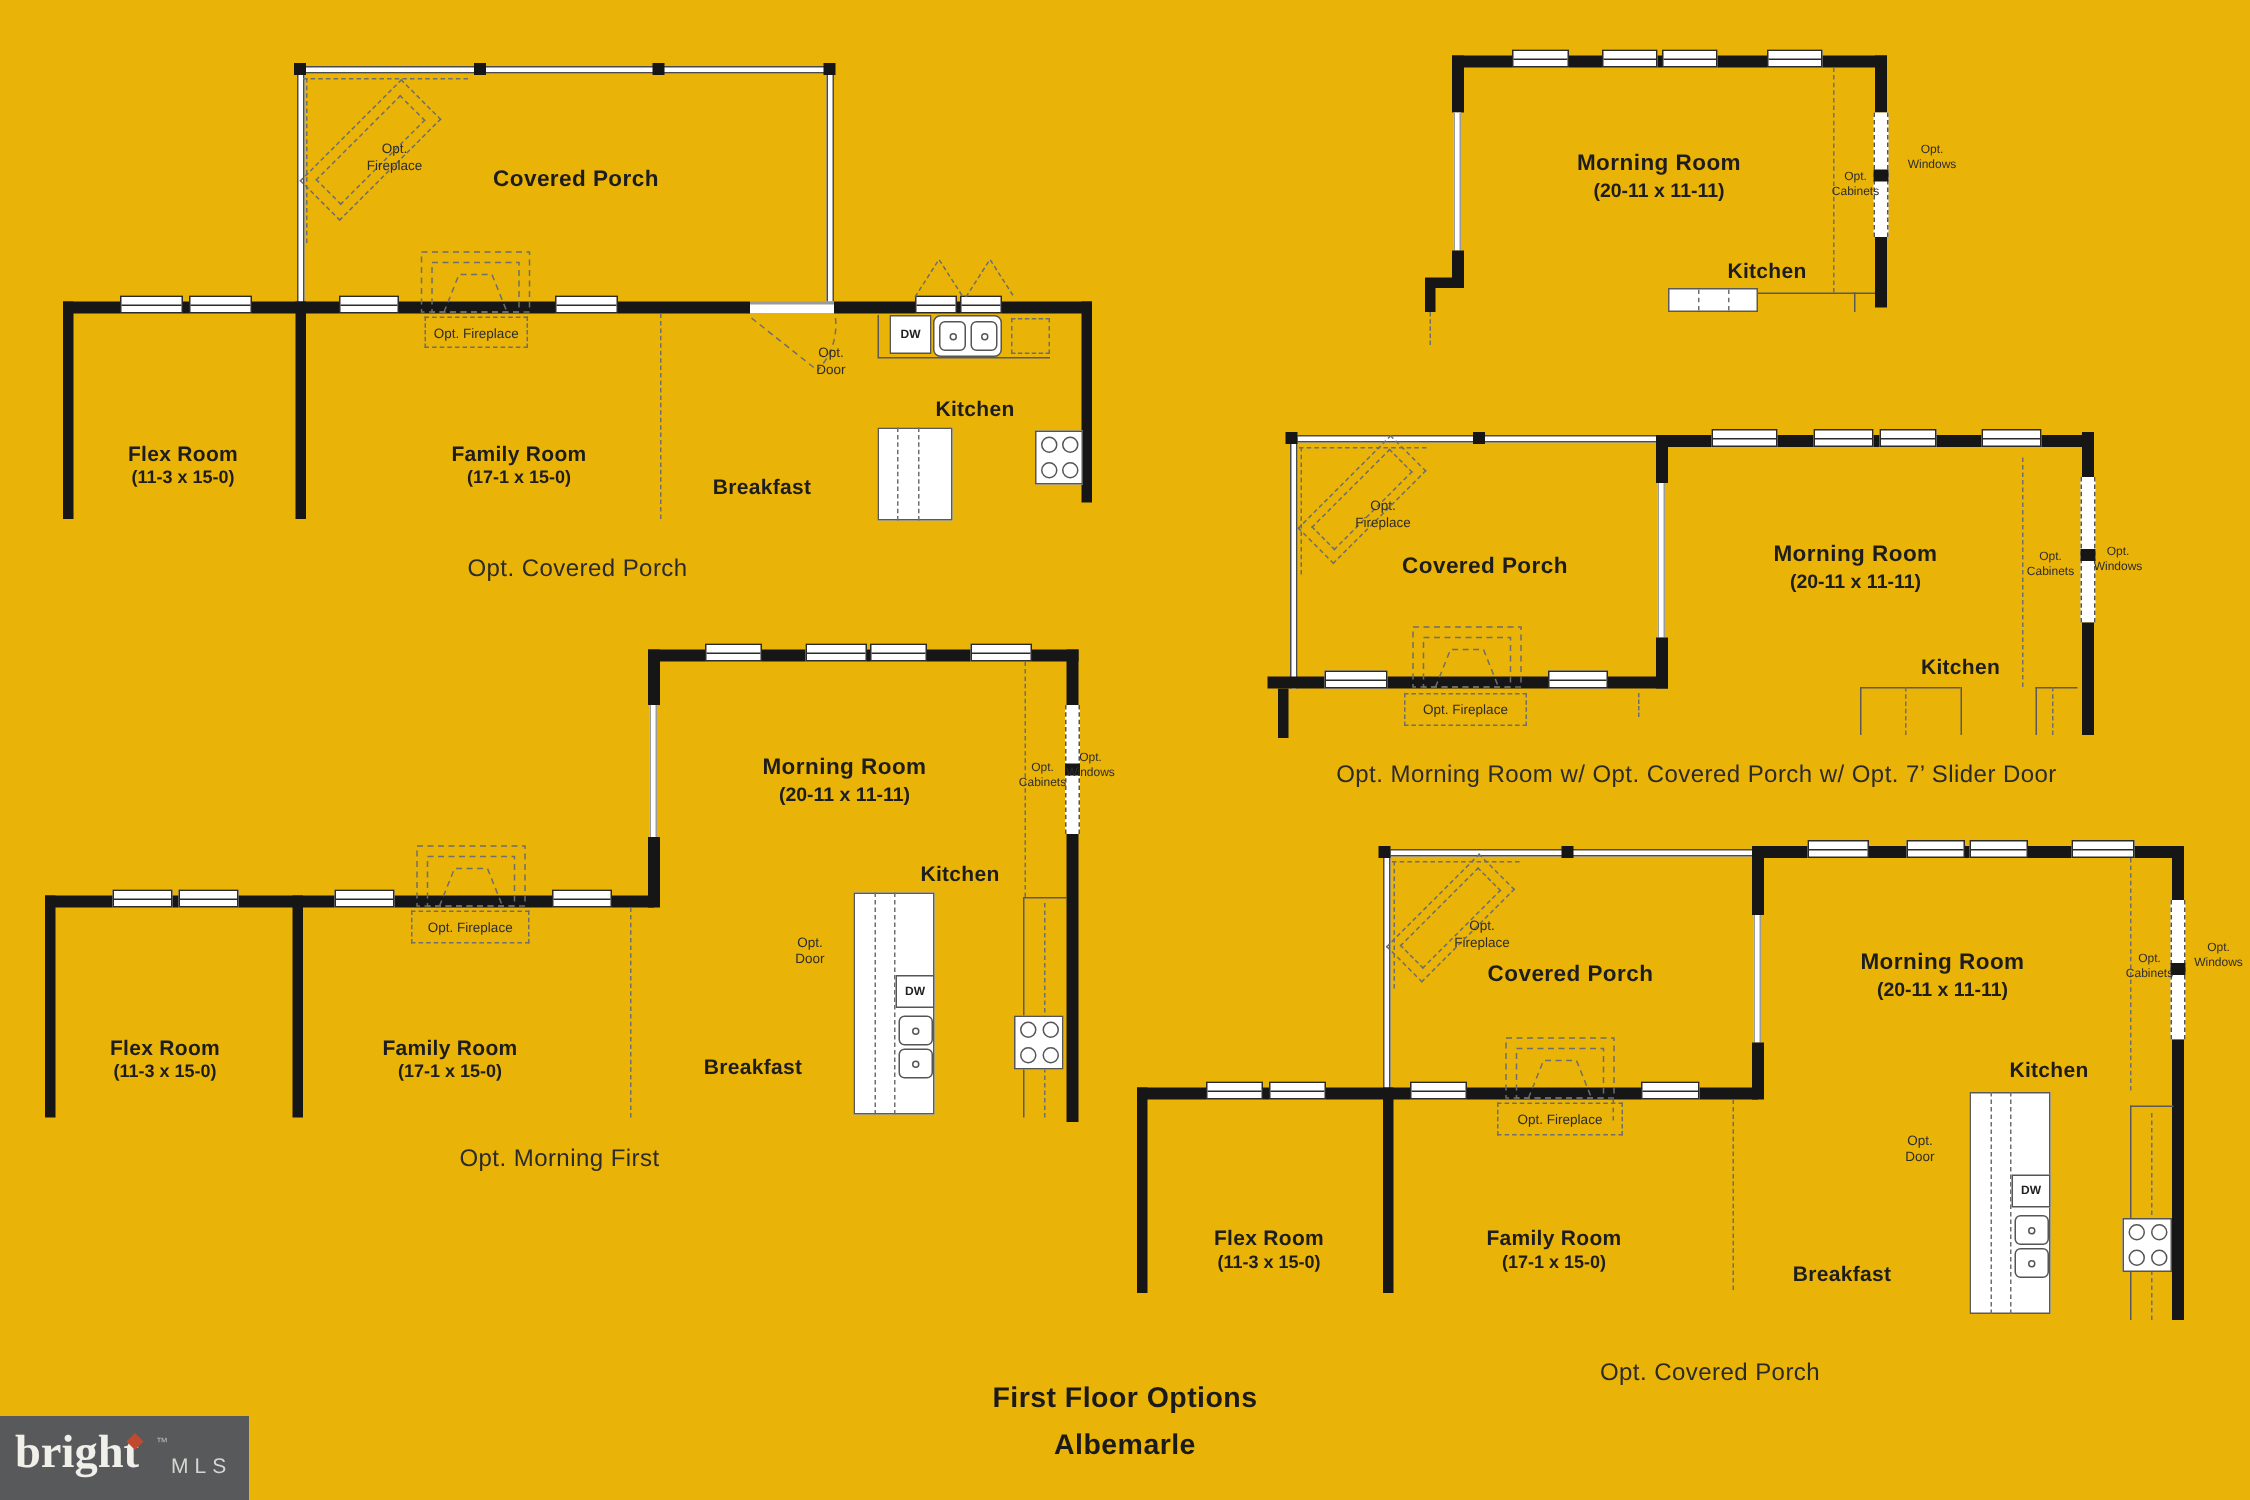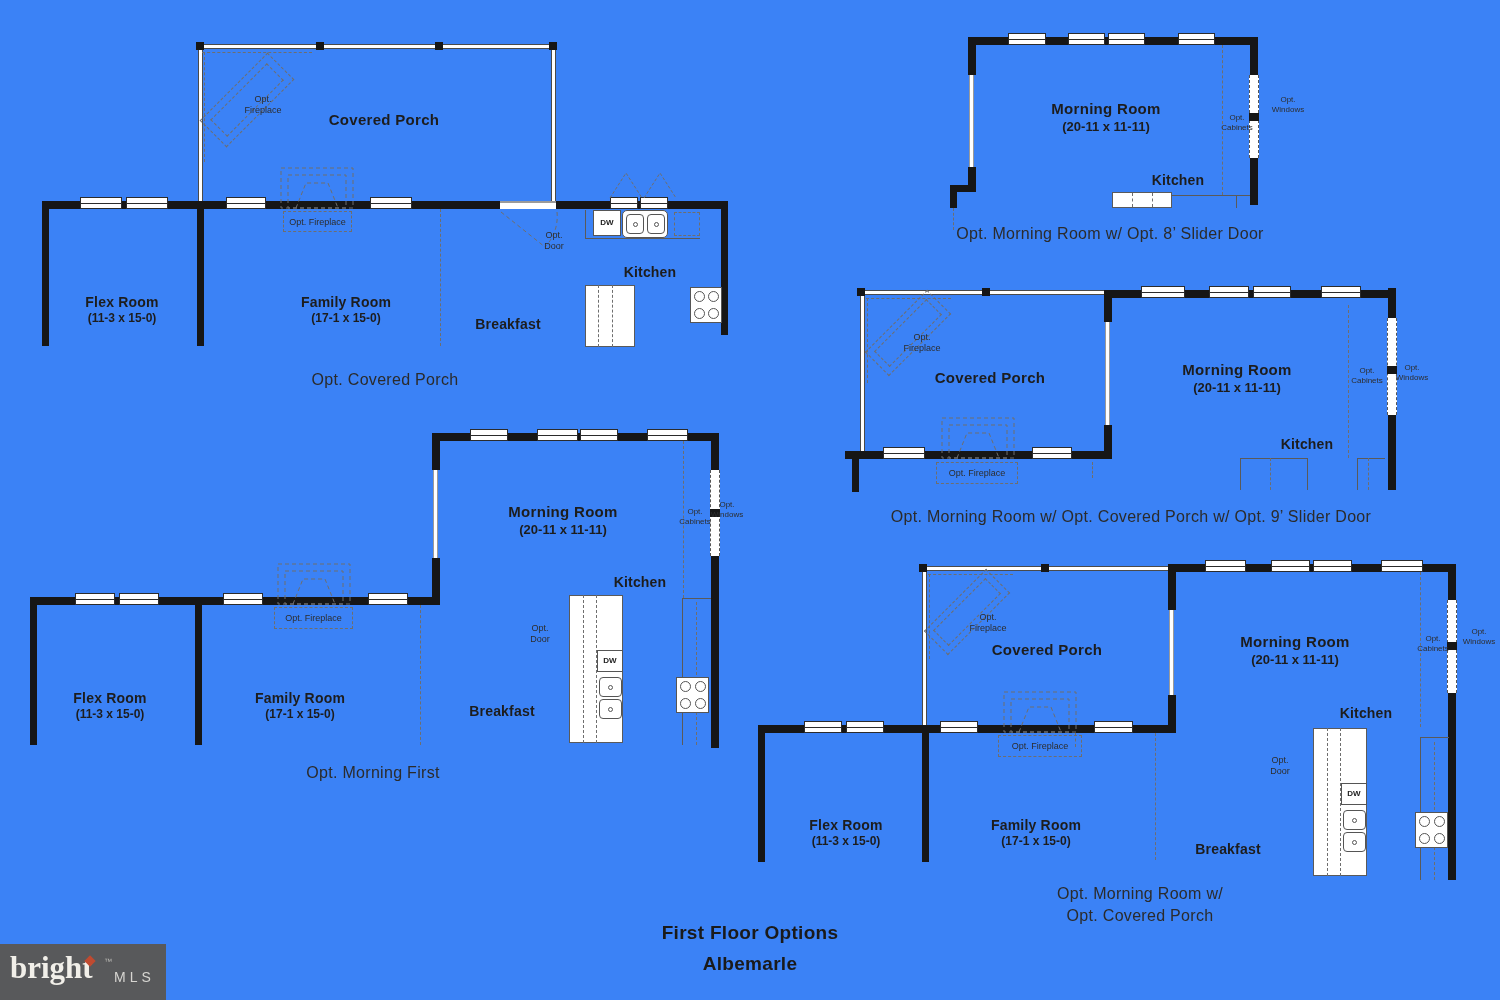--- a/index.html
+++ b/index.html
@@ -1,16 +1,16 @@
 <!DOCTYPE html>
 <html><head>
 <meta charset="utf-8">
 <style>
   html,body{margin:0;padding:0;background:#fff;}
-  #canvas{position:relative;width:1500px;height:1000px;background:#3b82f6;overflow:hidden;
+  #canvas{position:relative;width:1500px;height:1000px;background:#eab308;overflow:hidden;
           font-family:"Liberation Sans",sans-serif;color:#1d1d1d;}
   .plan{position:absolute;}
   .abs{position:absolute;box-sizing:border-box;}
   .w{position:absolute;background:#161616;}
   .thin{position:absolute;background:#5a5a5a;}
   .gline{position:absolute;background:#9a9a9a;}
   .win{position:absolute;background:#fff;border:1px solid #2b2b2b;box-sizing:border-box;
        background-image:linear-gradient(#2b2b2b,#2b2b2b);background-repeat:no-repeat;}
   .win.h{height:12px;background-size:100% 1px;background-position:0 50%;}
   .dh{position:absolute;height:5px;background:#fff;border-top:1px solid #4a4a4a;border-bottom:1px solid #4a4a4a;box-sizing:border-box;}
@@ -180,21 +180,20 @@
       <div class="dashv" style="left:19px;top:0;height:14px;"></div>
       <div class="dashv" style="left:39px;top:0;height:14px;"></div>
     </div>
     <div class="thin" style="left:296px;top:170px;width:1px;height:13px;"></div>
 
     <div class="lbl" style="left:66px;top:74px;width:200px;">
       <div class="big">Morning Room</div>
       <div class="bigdims">(20-11 x 11-11)</div>
     </div>
     <div class="lbl room" style="left:178px;top:146px;width:120px;">Kitchen</div>
-    <div class="cap" style="left:0;top:200px;width:340px;">Opt. Morning Room w/ Opt. 8’ Slider Door</div>
   </div>
 
   <div class="plan" style="left:830px;top:280px;width:602px;height:250px;">
 
     <div class="dh" style="left:30px;top:10px;width:248px;"></div>
     <div class="dv" style="left:30px;top:10px;height:169px;"></div>
     <div class="post" style="left:27px;top:8px;"></div>
     <div class="post" style="left:152px;top:8px;"></div>
     <div class="dashh" style="left:36px;top:18px;width:85px;"></div>
     <div class="dashv" style="left:37px;top:18px;height:85px;"></div>
@@ -251,21 +250,21 @@
     <div class="dashv" style="left:440px;top:178px;height:32px;"></div>
     <div class="thin" style="left:527px;top:178px;width:28px;height:1px;"></div>
     <div class="thin" style="left:527px;top:178px;width:1px;height:32px;"></div>
     <div class="dashv" style="left:538px;top:178px;height:32px;"></div>
 
     <div class="lbl" style="left:307px;top:80px;width:200px;">
       <div class="big">Morning Room</div>
       <div class="bigdims">(20-11 x 11-11)</div>
     </div>
     <div class="lbl room" style="left:417px;top:155px;width:120px;">Kitchen</div>
-    <div class="cap" style="left:0;top:228px;width:602px;">Opt. Morning Room w/ Opt. Covered Porch w/ Opt. 9’ Slider Door</div>
+    <div class="cap" style="left:0;top:228px;width:602px;">Opt. Morning Room w/ Opt. Covered Porch w/ Opt. 7’ Slider Door</div>
   </div>
 
   <div class="plan" style="left:20px;top:425px;width:730px;height:368px;">
 
     <div class="w" style="left:412px;top:8px;width:287px;height:8px;"></div>
     <div class="win h" style="left:450px;top:4px;width:38px;"></div>
     <div class="win h" style="left:517px;top:4px;width:41px;"></div>
     <div class="win h" style="left:560px;top:4px;width:38px;"></div>
     <div class="win h" style="left:627px;top:4px;width:41px;"></div>
     <div class="w" style="left:412px;top:8px;width:8px;height:37px;"></div>
@@ -427,21 +426,20 @@
     <div class="lbl room" style="left:556px;top:149px;width:120px;">Kitchen</div>
     <div class="lbl room" style="left:388px;top:285px;width:180px;">Breakfast</div>
     <div class="lbl" style="left:26px;top:261px;width:140px;">
       <div class="room">Flex Room</div>
       <div class="dims">(11-3 x 15-0)</div>
     </div>
     <div class="lbl" style="left:196px;top:261px;width:180px;">
       <div class="room">Family Room</div>
       <div class="dims">(17-1 x 15-0)</div>
     </div>
-    <div class="cap" style="left:40px;top:330px;width:700px;">Opt. Morning Room w/</div>
     <div class="cap" style="left:40px;top:352px;width:700px;">Opt. Covered Porch</div>
   </div>
 
   <div class="title">
     <div>First Floor Options</div>
     <div>Albemarle</div>
   </div>
 
   <div class="logo">
     <span class="logo-bright">bright</span>

